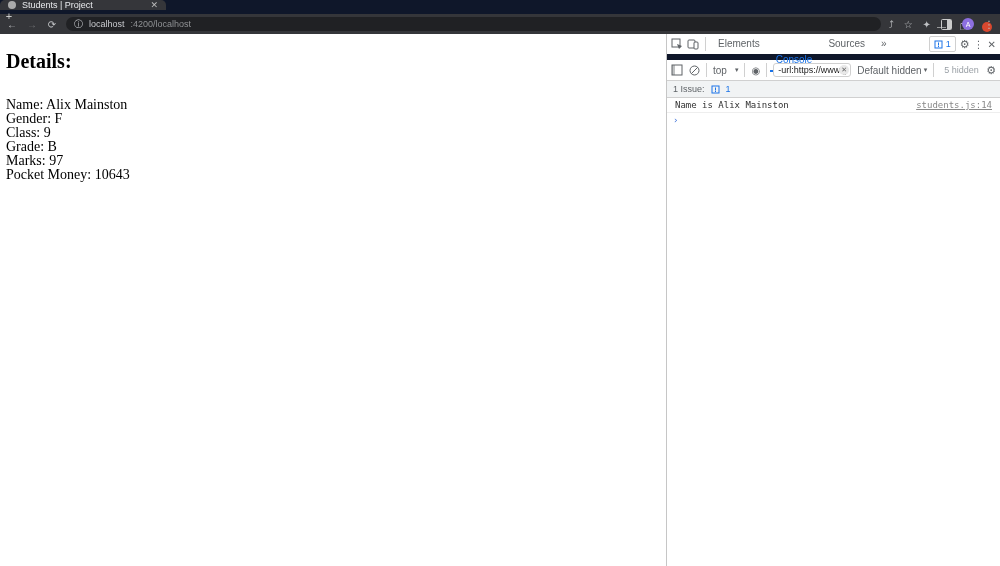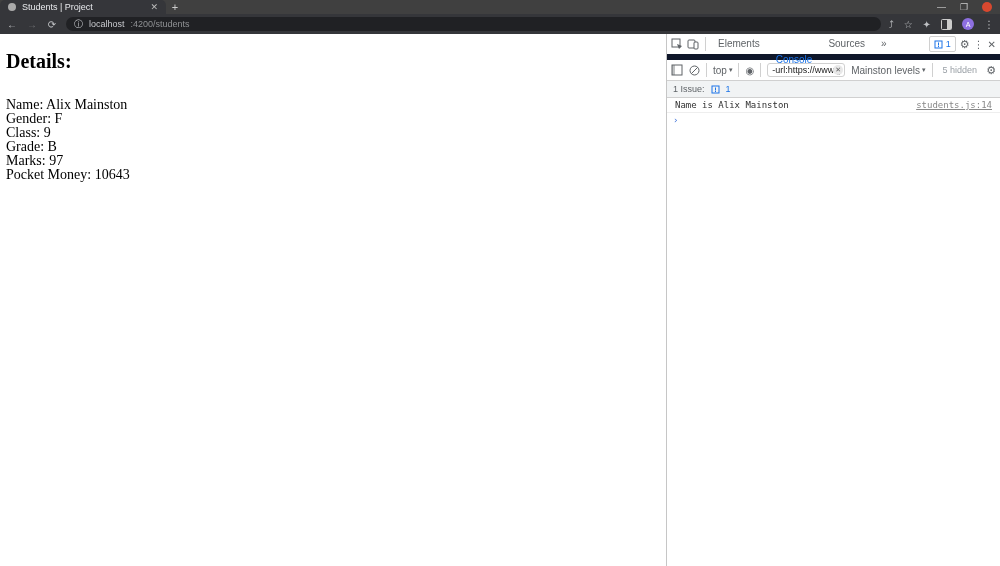--- a/index.html
+++ b/index.html
@@ -8,24 +8,25 @@
     width: 1000px;
     height: 566px;
     font-family: "Segoe UI", Arial, sans-serif;
     overflow: hidden;
     background: #fff;
   }
 
   
   .tab-strip {
     height: 14px;
-    background: #404040;
+    background: #0f172a;
     display: flex;
     align-items: stretch;
     padding-left: 0;
+    flex-direction: column;
   }
   .tab {
     background: #35363a;
     color: #e8eaed;
     font-size: 9px;
     display: flex;
     align-items: center;
     gap: 6px;
     width: 150px;
     border-top-left-radius: 5px;
@@ -170,21 +171,21 @@
 
   .dt-toolbar {
     display: flex;
     align-items: center;
     height: 20px;
     border-bottom: 1px solid #d0d0d0;
     padding: 0 4px;
     gap: 6px;
   }
   .dt-toolbar .sep { width:1px; height:14px; background:#d0d0d0; }
-  .dt-toolbar .ctx { display:flex;align-items:center;gap:2px; }
+  .dt-toolbar .ctx { display:flex;align-items:center;gap:8px; }
   .dt-toolbar .filter-input {
     border: 1px solid #d0d0d0;
     border-radius: 3px;
     height: 14px;
     width: 78px;
     font-size: 9px;
     padding: 0 4px;
     color: #222;
     box-sizing: border-box;
   }
@@ -258,21 +259,21 @@
   </div>
 </div>
 
 <div class="addr-bar">
   <span class="nav-ic">←</span>
   <span class="nav-ic" style="opacity:.4">→</span>
   <span class="nav-ic">⟳</span>
   <div class="url-box">
     <span>ⓘ</span>
     <span class="host">localhost</span>
-      <span class="path">:4200/students</span>
+      <span class="path">:4200/localhost</span>
   </div>
   <div class="right-icons">
     <span>⤴</span>
     <span>☆</span>
     <span>✦</span>
     <span>
       <svg width="11" height="11" viewBox="0 0 11 11">
           <rect x="0.5" y="0.5" width="10" height="10" rx="1" fill="none" stroke="#ccc"></rect>
           <rect x="6" y="1" width="4" height="9" fill="#ccc"></rect>
         </svg>
@@ -357,21 +358,21 @@
         <span style="font-size:7px">▾</span>
       </div>
       <div class="sep"></div>
       <span>◉</span>
       <div class="sep"></div>
       <div style="position:relative;">
         <input class="filter-input" value="-url:https://www.ge" style="">
         <span class="pill" style="position:absolute;right:2px;top:2px;">✕</span>
       </div>
       <div class="levels">
-        <span>Mainston levels</span>
+        <span>Default hidden</span>
         <span style="font-size:7px">▾</span>
       </div>
       <div class="sep"></div>
       <span class="hidden-count">5 hidden</span>
       <span class="gear">⚙</span>
     </div>
 
     <div class="dt-issue-row">
       <span>1 Issue:</span>
       <span class="sq">

